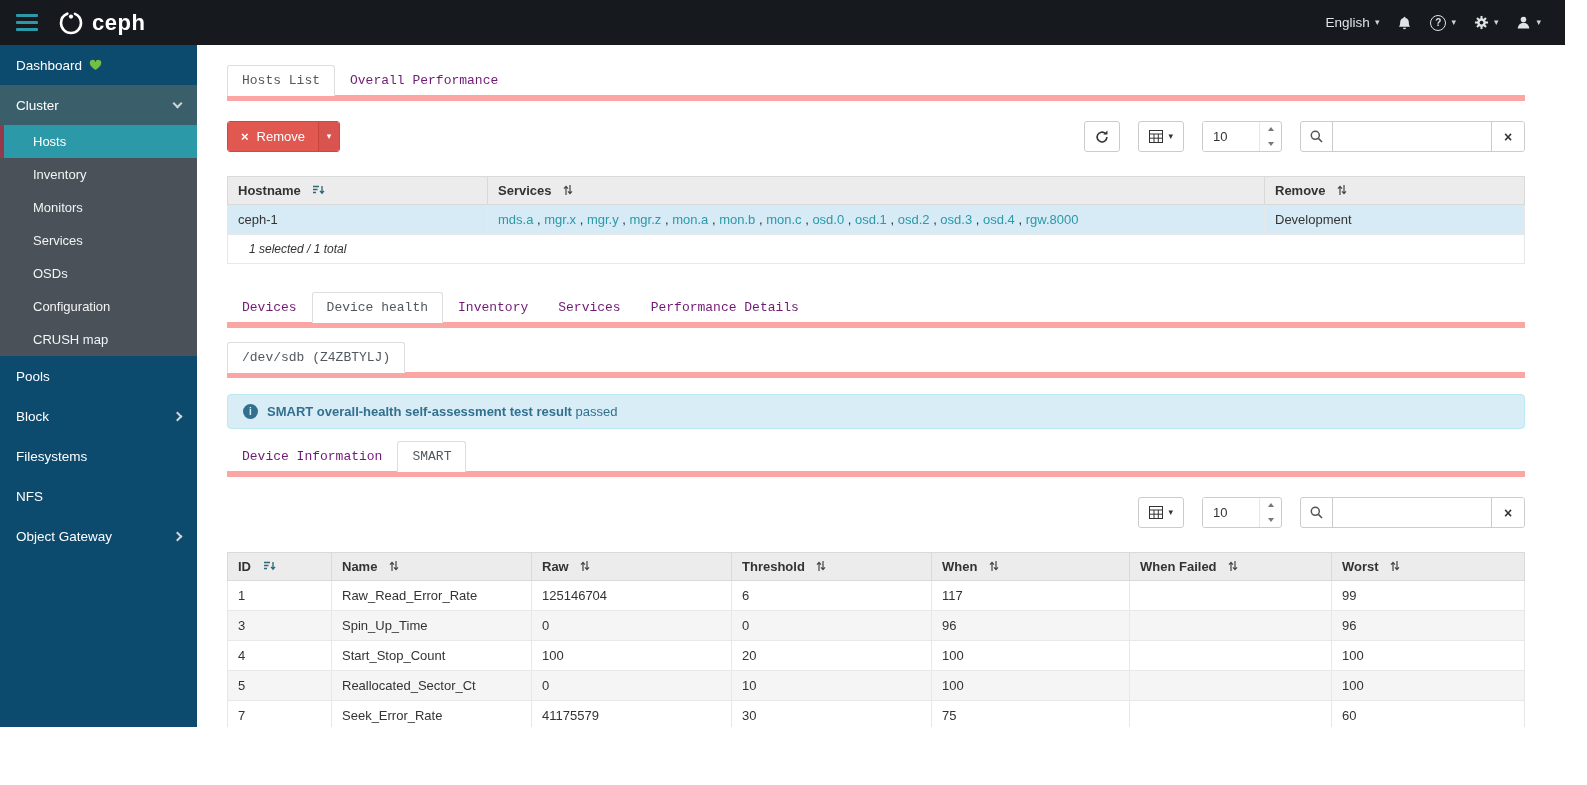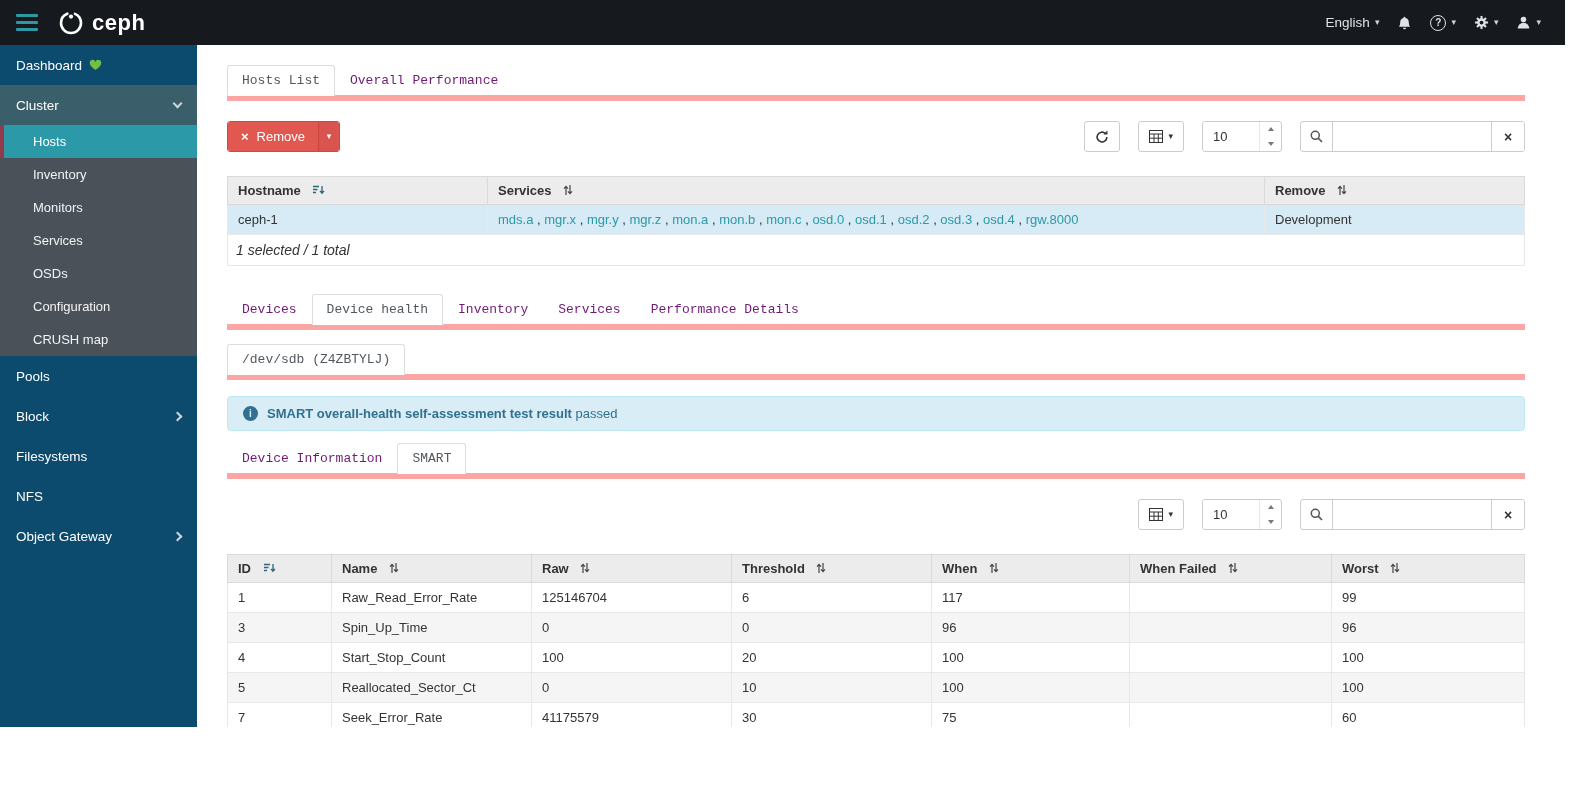--- a/index.html
+++ b/index.html
@@ -71,21 +71,21 @@
   .search-addon { width: 32px; display: flex; align-items: center; justify-content: center; border-right: 1px solid #ccc; }
   .search-input { border: none; outline: none; width: 158px; padding: 0 8px; font-size: 13px; font-family: inherit; }
   .search-clear { width: 33px; display: flex; align-items: center; justify-content: center; border: none; border-left: 1px solid #ccc; background: #fff; cursor: pointer; color: #333; font-size: 14px; font-weight: bold; font-family: inherit; }
 
   .data-table { margin-top: 24px; width: 100%; border-collapse: collapse; table-layout: fixed; padding-left: 39px; }
   .data-table th { background: #ececec; border: 1px solid #d9d9d9; padding: 6px 10px; font-size: 13px; text-align: left; cursor: pointer; white-space: nowrap; overflow: hidden; }
   .data-table td { border: 1px solid #e8e8e8; padding: 7px 10px; font-size: 13px; color: #333; white-space: nowrap; overflow: hidden; }
   tr.selected td { background: #d6ebf5; }
   tr.striped td { background: #f5f5f5; }
   .sort-ic { margin-left: 8px; vertical-align: -1px; }
-  .table-footer { border: 1px solid #e8e8e8; border-top: none; padding: 7px 8px; font-style: italic; font-size: 14px; color: #333; }
+  .table-footer { border: 1px solid #e8e8e8; border-top: none; padding: 7px 21px; font-style: italic; font-size: 12px; color: #333; }
   .svc-link { color: #2b99a8; text-decoration: none; cursor: pointer; }
 
   .alert-info { margin-top: 16px; background: #d9edf7; border: 1px solid #bce8f1; border-radius: 4px; padding: 9px 15px; color: #31708f; display: flex; align-items: center; gap: 9px; font-size: 13px; }
   .info-icon { width: 15px; height: 15px; border-radius: 50%; background: #31708f; color: #d9edf7; display: inline-flex; align-items: center; justify-content: center; font-size: 10px; font-weight: bold; font-style: normal; flex: 0 0 15px; }
 </style>
 </head>
 <body>
 
 <div class="app">
   <div class="frame">

